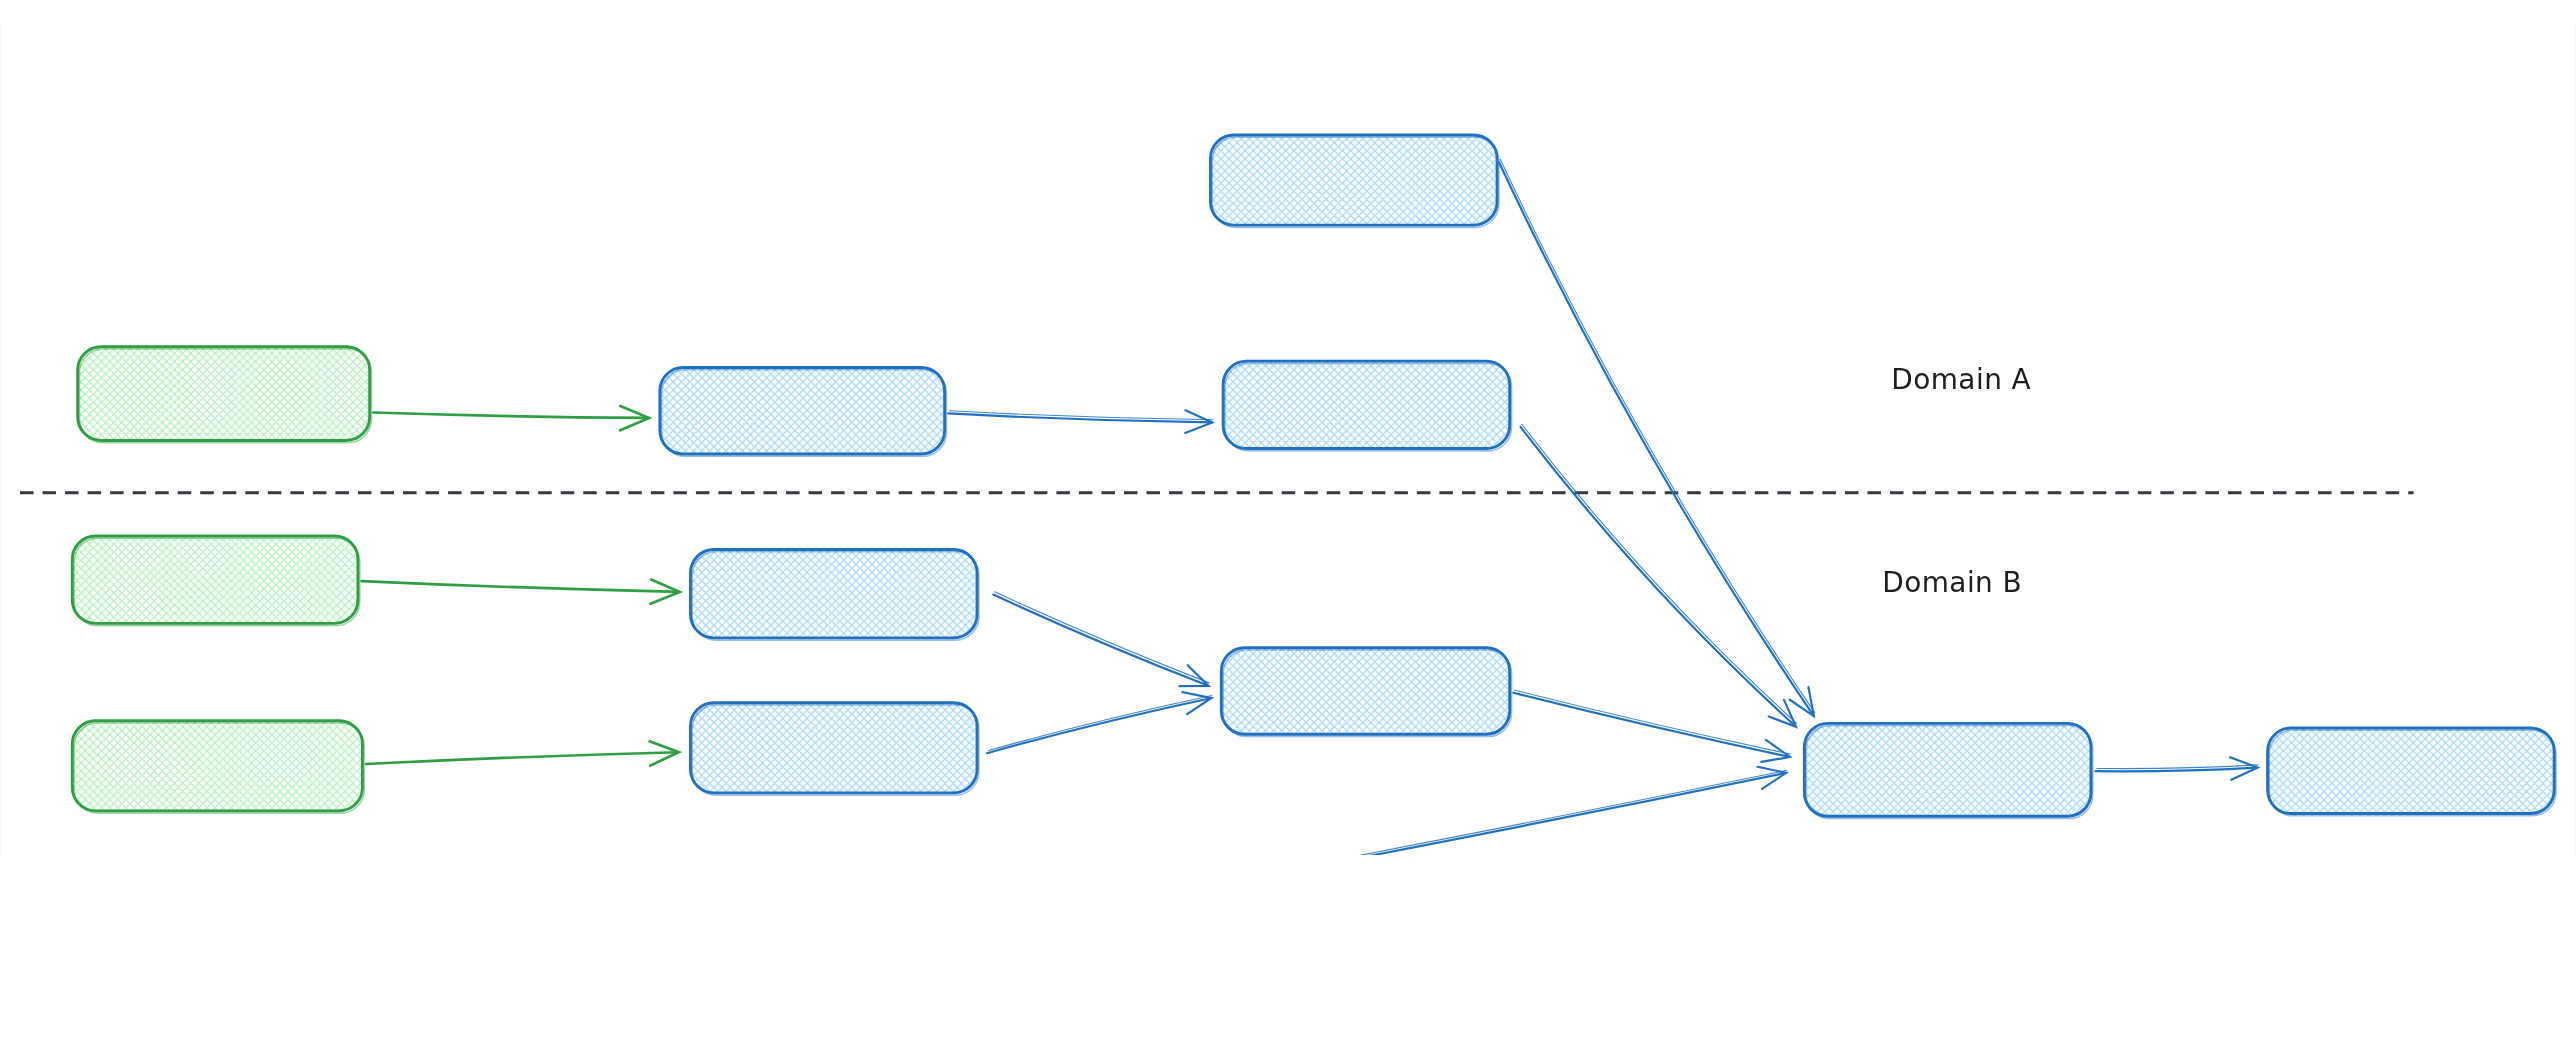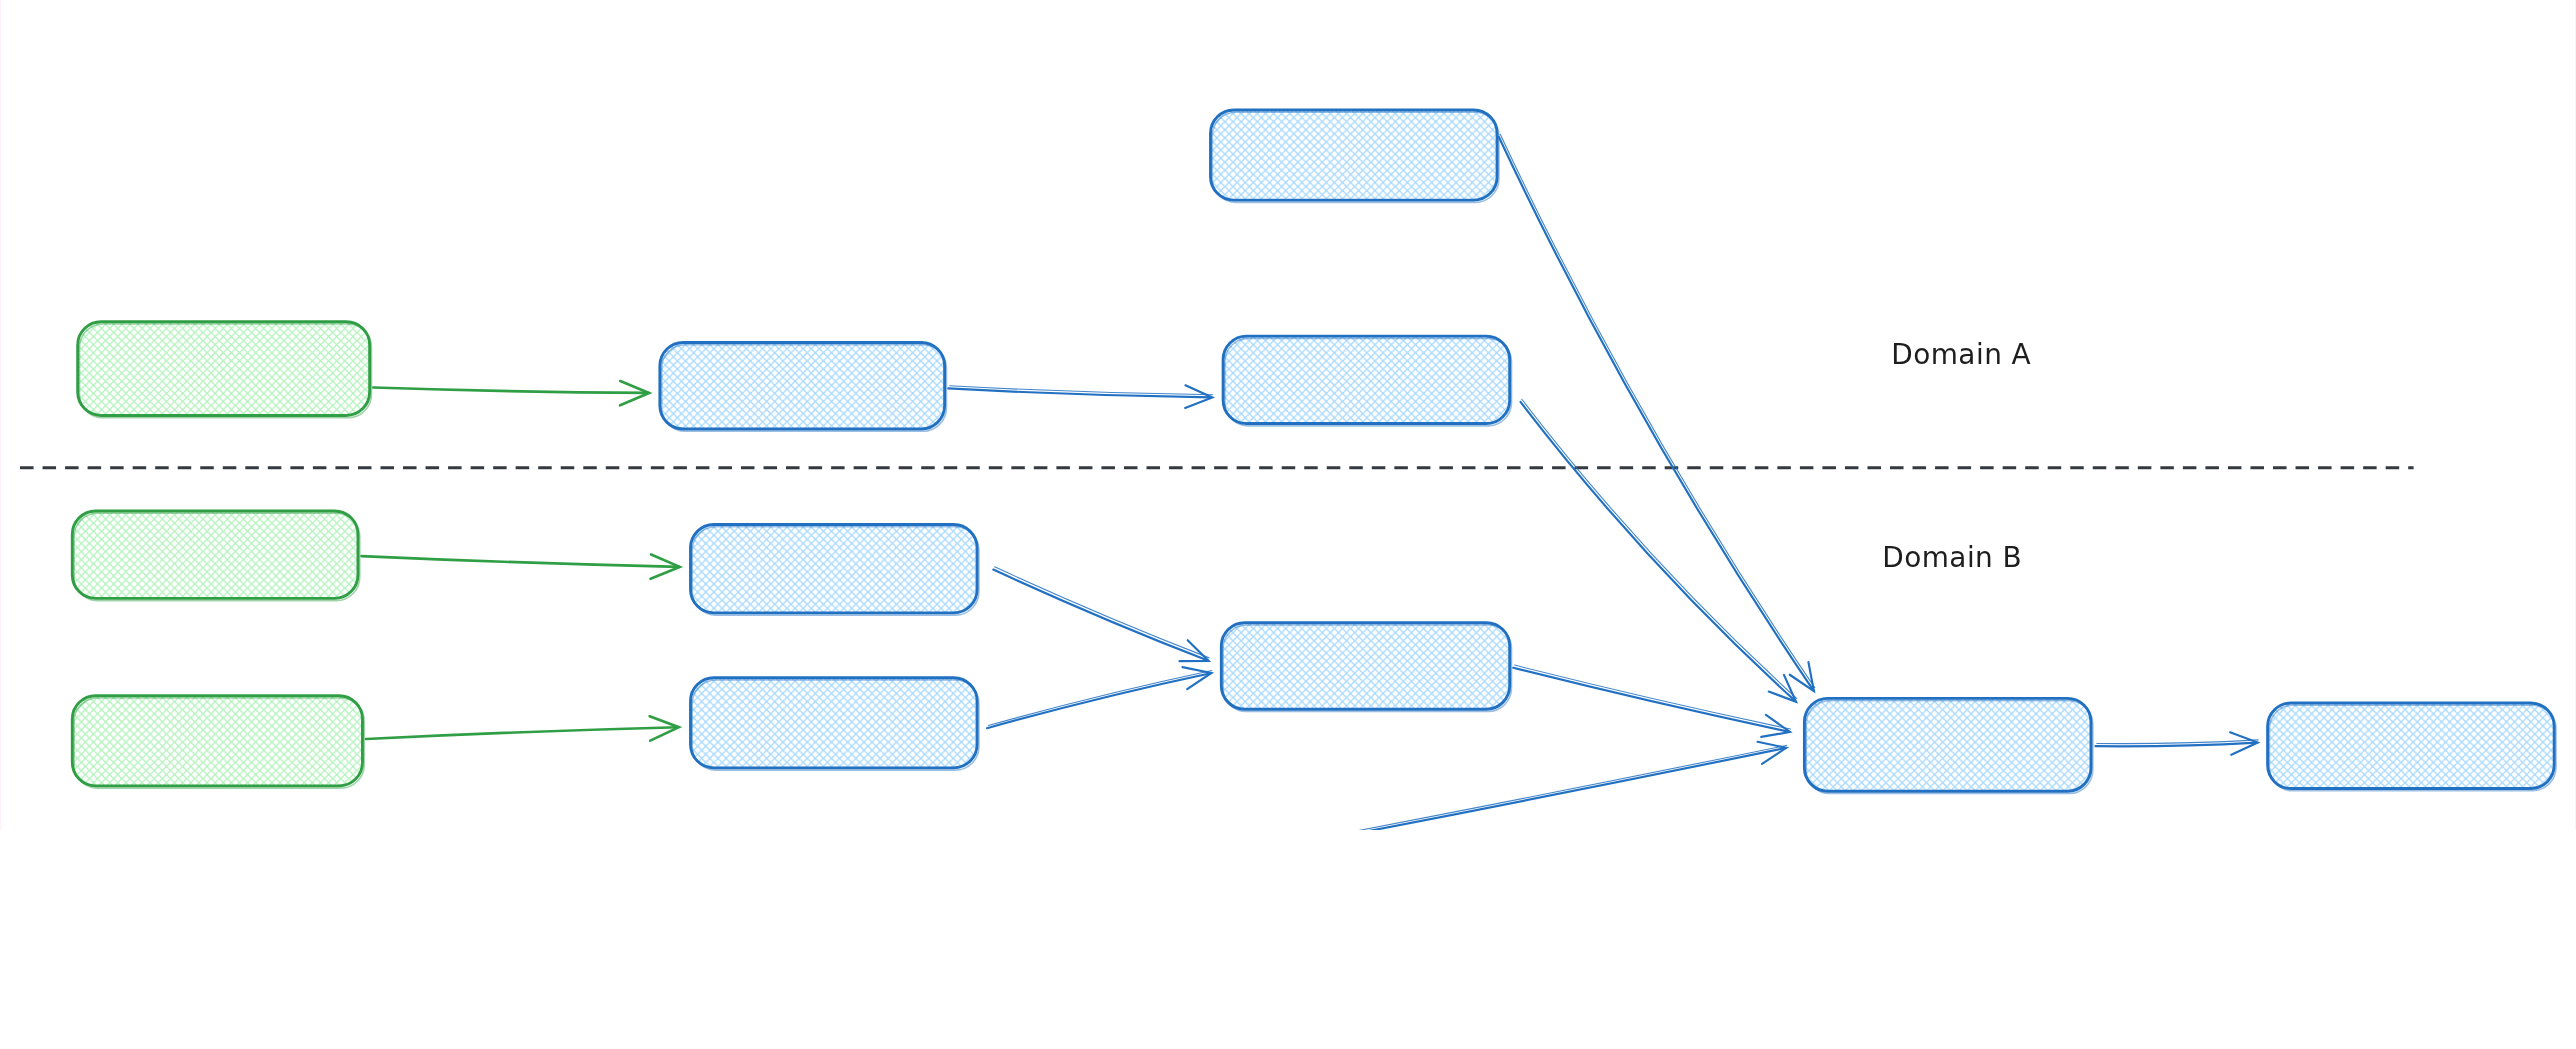--- a/index.html
+++ b/index.html
@@ -4,22 +4,23 @@
 <style>
   html, body {
     margin: 0;
     padding: 0;
     background: #ffffff;
   }
   .canvas-wrap {
     position: relative;
     width: 2576px;
     height: 830px;
-    background: #f9a8d4;
+    background: #bef264;
     overflow: hidden;
+    margin-top: 25px;
   }
   svg { display: block; }
   .domain-label {
     font-family: "DejaVu Sans", "Liberation Sans", sans-serif;
     font-size: 31px;
     letter-spacing: 0.5px;
     text-anchor: middle;
   }
   .edge-main { fill: none; stroke-linecap: round; stroke-linejoin: round; }
   .edge-echo { fill: none; stroke-linecap: round; opacity: 0.85; }

